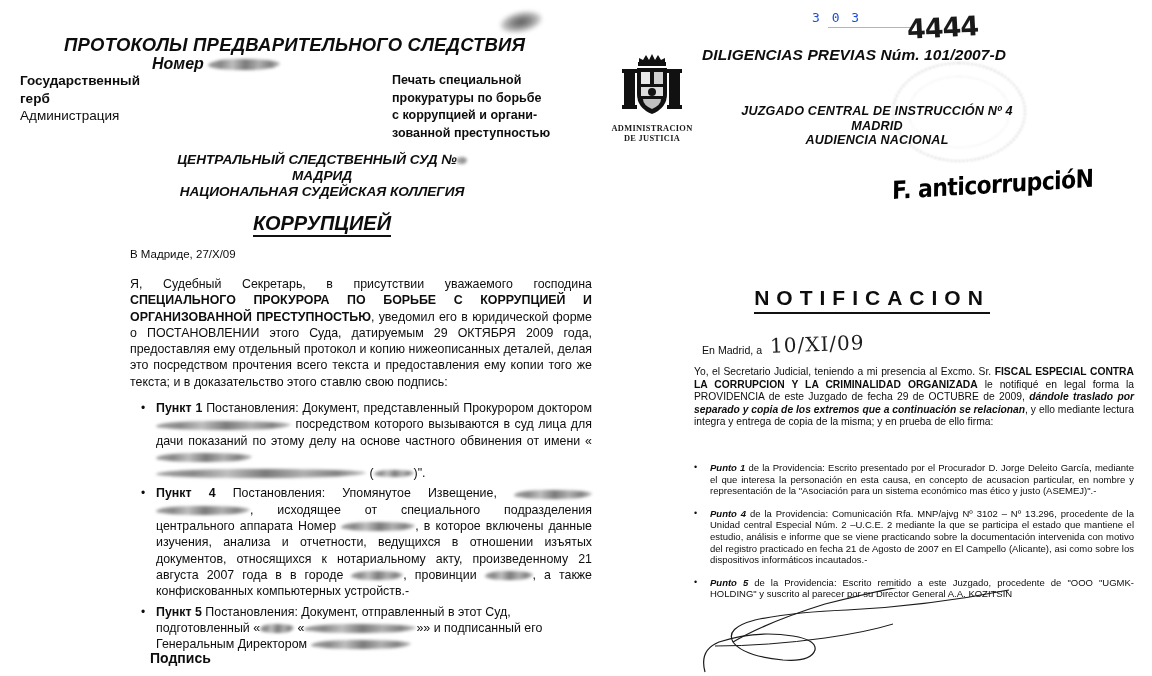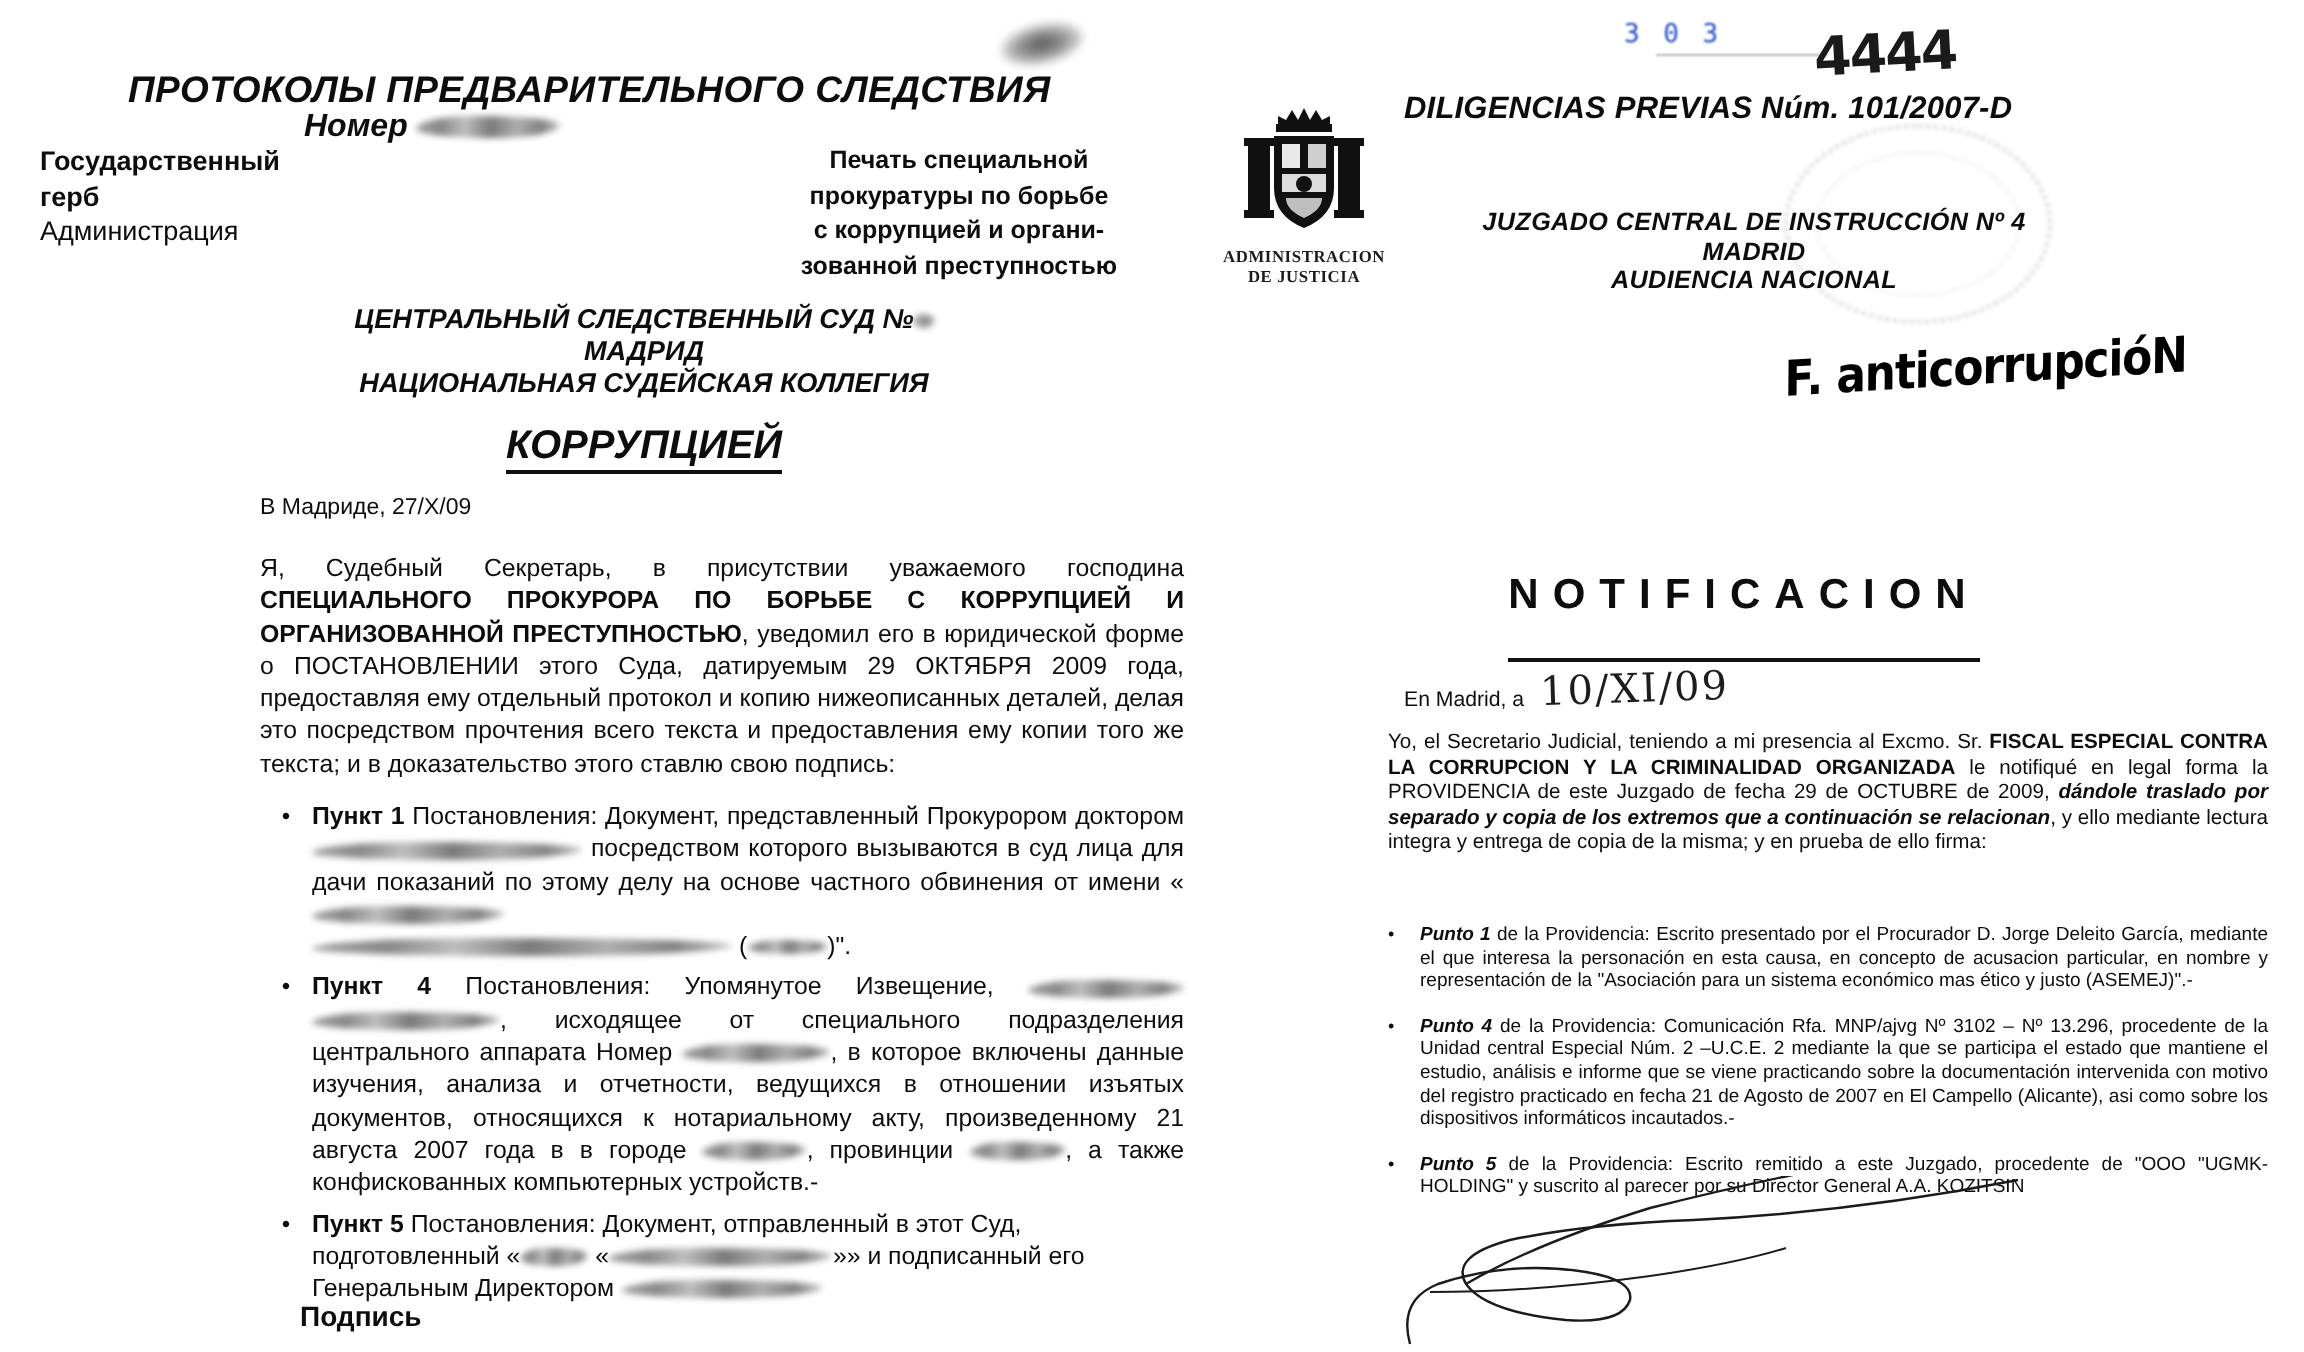--- a/index.html
+++ b/index.html
@@ -42,21 +42,21 @@
     left:140px;top:55px;width:260px;
     font-style:italic;font-weight:bold;font-size:16px;
   }
   #ru-emblem{
     left:8px;top:72px;width:200px;
     font-size:13.5px;line-height:17.5px;
   }
   #ru-emblem .l1,#ru-emblem .l2{font-weight:bold;}
   #ru-seal{
     left:380px;top:72px;width:175px;
-    font-size:12.5px;line-height:17.5px;font-weight:bold;text-align:center;
+    font-size:12.5px;line-height:17.5px;font-weight:bold;text-align:left;
   }
   #ru-court{
     left:110px;top:152px;width:400px;
     font-style:italic;font-weight:bold;font-size:13.6px;line-height:16px;
     text-align:center;
   }
   #ru-doctype{
     left:110px;top:212px;width:400px;
     text-align:center;font-style:italic;font-weight:bold;font-size:20px;
   }
@@ -132,21 +132,21 @@
     left:300px;top:172px;
     font-family:"DejaVu Sans", sans-serif;
     font-weight:bold;font-size:22px;letter-spacing:-.6px;
     transform:rotate(-3.5deg) skewX(-4deg) scaleY(1.12);
     color:#000;
   }
   #es-notif{
     left:70px;top:286px;width:420px;text-align:center;
     font-weight:bold;font-size:21px;letter-spacing:7px;
   }
-  #es-notif span{border-bottom:2.5px solid #111;padding-bottom:20px;}
+  #es-notif span{border-bottom:2.5px solid #111;padding-bottom:3px;}
   #es-madrid{left:110px;top:344px;font-size:10.6px;}
   #es-handdate{
     left:178px;top:332px;
     font-family:"DejaVu Serif", serif;
     font-size:20px;color:#1d1d1d;letter-spacing:1px;
     transform:rotate(-2deg);
   }
   #es-body{
     left:102px;top:366px;width:440px;
     font-size:10.3px;line-height:12.5px;

